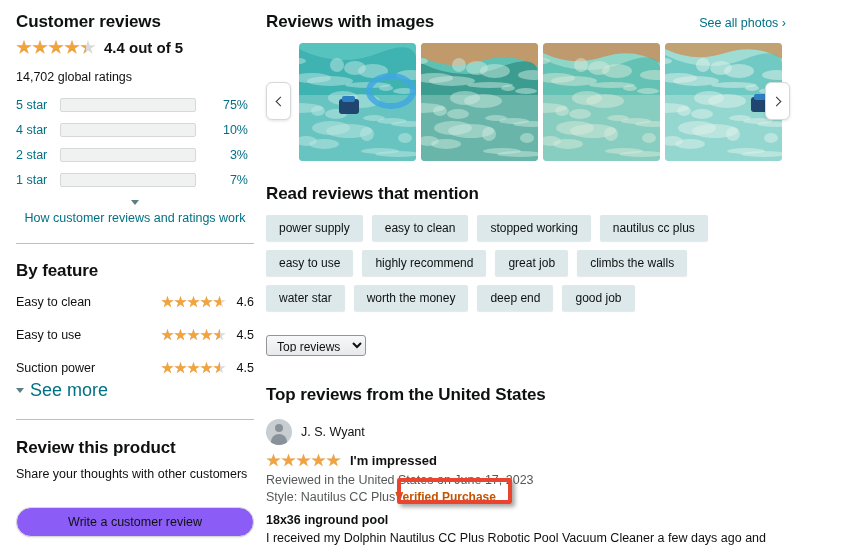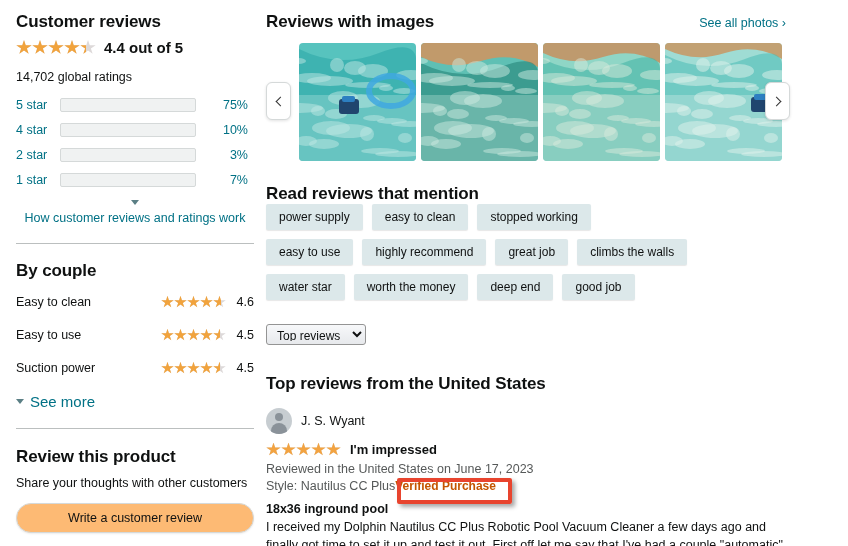--- a/index.html
+++ b/index.html
@@ -81,31 +81,31 @@
 
   .feature-head { margin-top: 17px; }
   .feature-row {
     display: flex; align-items: center; height: 24px; margin-top: 9px;
   }
   .feature-name { font-size: 12.5px; flex: 1; }
   .feature-stars { display: inline-flex; margin-right: 6px; }
   .feature-val { font-size: 12.5px; width: 22px; text-align: right; }
 
   .see-more {
-    margin-top: 13px; font-size: 15px; color: #007185;
+    font-size: 18px; color: #007185;
     display: flex; align-items: center; gap: 6px; cursor: pointer;
   }
 
   .review-product-head { margin-top: 18px; }
   .share-text { font-size: 12.5px; margin-top: 9px; }
   .write-btn {
-    display: block; width: 100%; margin-top: 13px;
+    display: block; width: 100%; margin-top: 26px;
     padding: 7px 0; text-align: center;
     font-size: 12.5px; font-family: "Liberation Sans", sans-serif;
-    color: #0F1111; background: #fdba74;
+    color: #0F1111; background: #8b5cf6;
     border: 1px solid #D5D9D9; border-radius: 18px;
     box-shadow: 0 1px 2px rgba(15,17,17,0.08);
     cursor: pointer;
   }
 
   
   .right-col {
     position: absolute; left: 266px; top: 12px; width: 520px;
   }
   .rwi-header {
@@ -137,21 +137,21 @@
   .carousel-btn.prev { left: 0; }
   .carousel-btn.next { right: -4px; }
   .chev {
     width: 7px; height: 7px; border-right: 1.6px solid #333;
     border-bottom: 1.6px solid #333;
   }
   .chev.left  { transform: rotate(135deg); margin-left: 3px; }
   .chev.right { transform: rotate(-45deg); margin-right: 3px; }
 
   .mention-head { margin-top: 23px; }
-  .chips { margin-top: 0; }
+  .chips { margin-top: 11px; }
   .chip-row { display: flex; gap: 9px; margin-bottom: 9px; }
   .chip {
     background: #DCE8EA; border-radius: 2px;
     padding: 6px 13px; font-size: 12px; color: #0F1111;
     cursor: pointer; white-space: nowrap;
     box-shadow: 0 1px 1px rgba(15,17,17,0.10);
   }
 
   .sort-select {
     margin-top: 15px;
@@ -266,21 +266,21 @@
         </div>
       </div>
 
     <div class="how-link">
       <span class="chev-d"></span>
       <span>How customer reviews and ratings work</span>
     </div>
 
     <hr class="divider">
 
-    <h2 class="section-title feature-head">By couple</h2>
+    <h2 class="section-title feature-head">By feature</h2>
     <div id="feature-list">
         <div class="feature-row">
           <span class="feature-name">Easy to clean</span>
           <span class="stars feature-stars">
             <span class="star sm">
               <span class="fill" style="width: 100%;"></span>
             </span>
             <span class="star sm">
               <span class="fill" style="width: 100%;"></span>
             </span>
@@ -517,20 +517,21 @@
         <span class="chev right"></span>
       </div>
     </div>
 
     <h2 class="section-title mention-head">Read reviews that mention</h2>
     <div class="chips" id="chips">
         <div class="chip-row">
           <span class="chip">power supply</span>
           <span class="chip">easy to clean</span>
           <span class="chip">stopped working</span>
+          <span class="chip">nautilus cc plus</span>
         </div>
         <div class="chip-row">
           <span class="chip">easy to use</span>
           <span class="chip">highly recommend</span>
           <span class="chip">great job</span>
           <span class="chip">climbs the walls</span>
         </div>
         <div class="chip-row">
           <span class="chip">water star</span>
           <span class="chip">worth the money</span>

